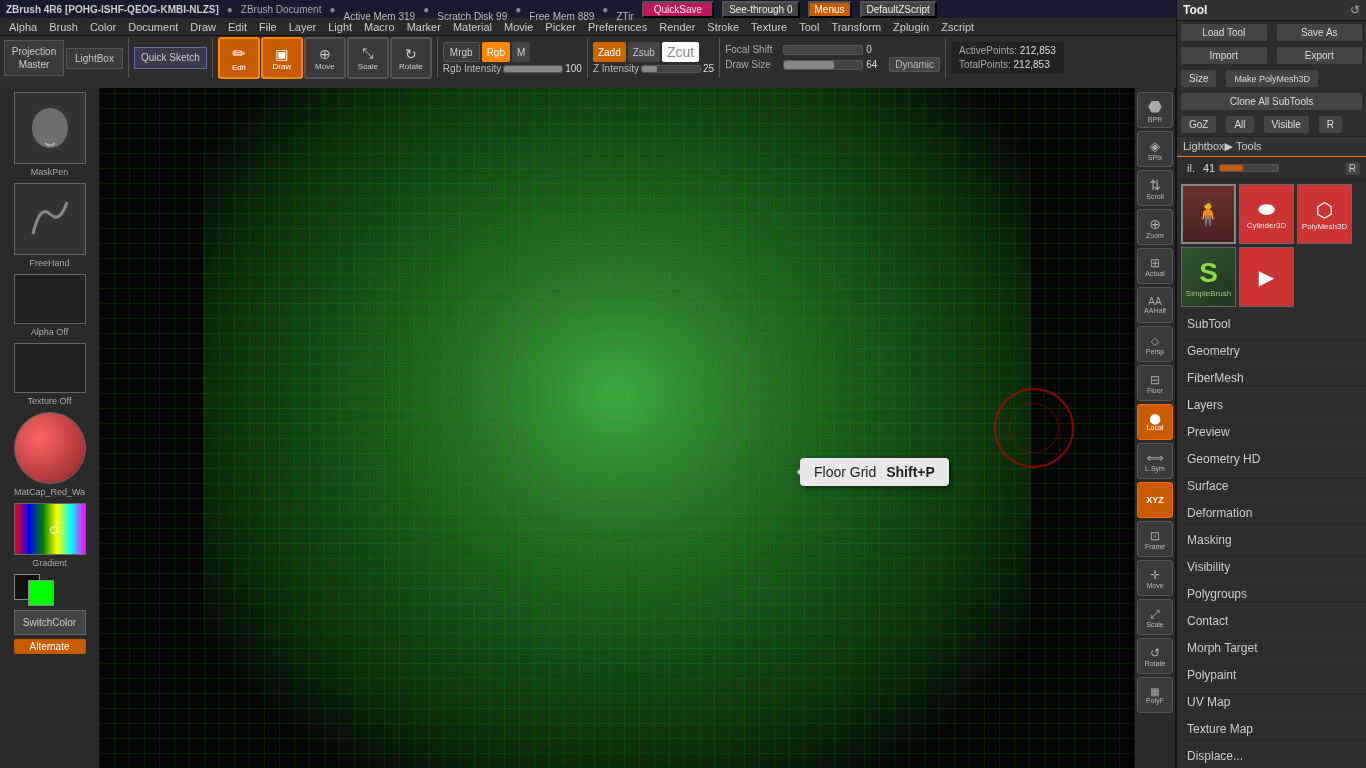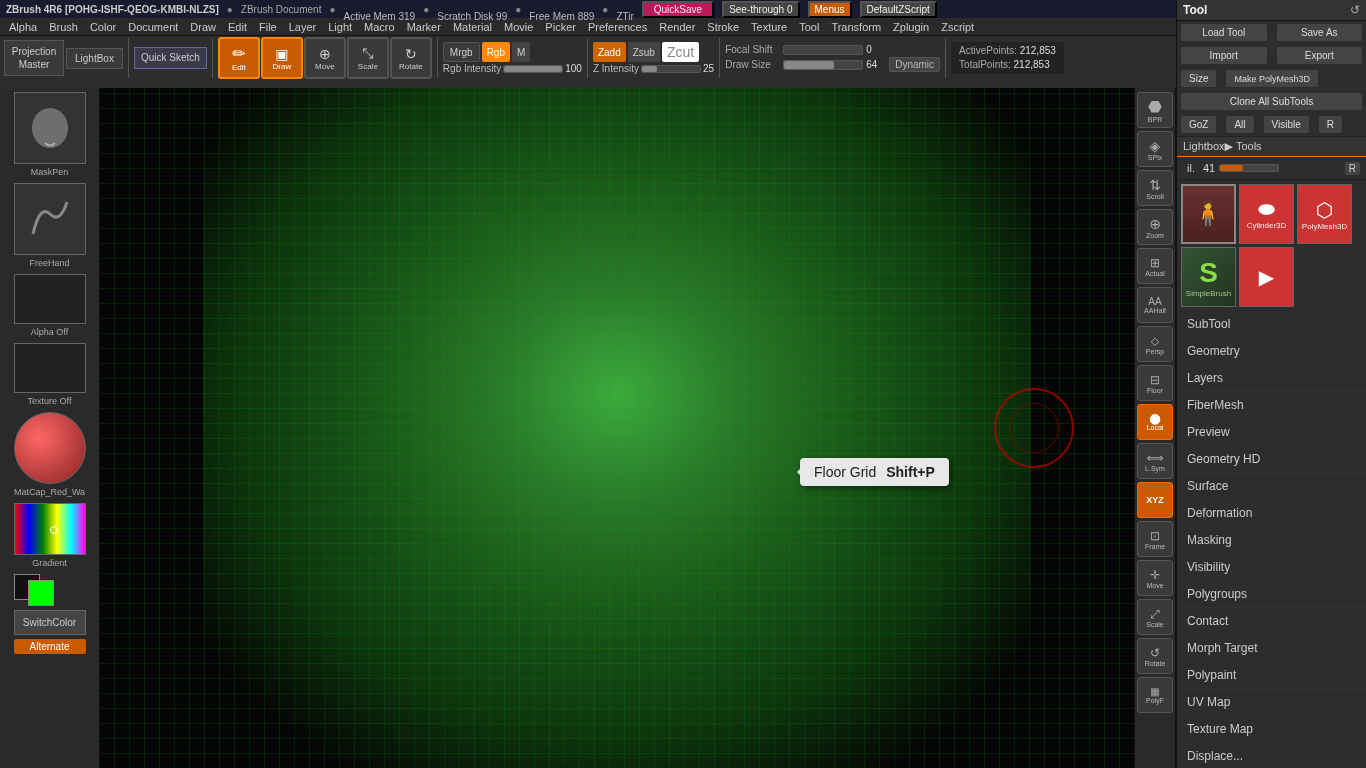--- a/index.html
+++ b/index.html
@@ -468,22 +468,22 @@
       </div>
 
       <div style="width:55px; height:60px; background:#cc3333; border:1px solid #666; display:flex; flex-direction:column; align-items:center; justify-content:center; cursor:pointer;">
         <div style="font-size:20px; color:white;">▶</div>
       </div>
     </div>
 
     <div>
       <div class="nav-item">SubTool</div>
       <div class="nav-item">Geometry</div>
+      <div class="nav-item">FiberMesh</div>
       <div class="nav-item">Layers</div>
-      <div class="nav-item">FiberMesh</div>
       <div class="nav-item">Preview</div>
       <div class="nav-item">Geometry HD</div>
       <div class="nav-item">Surface</div>
       <div class="nav-item">Deformation</div>
       <div class="nav-item">Masking</div>
       <div class="nav-item">Visibility</div>
       <div class="nav-item">Polygroups</div>
       <div class="nav-item">Contact</div>
       <div class="nav-item">Morph Target</div>
       <div class="nav-item">Polypaint</div>

